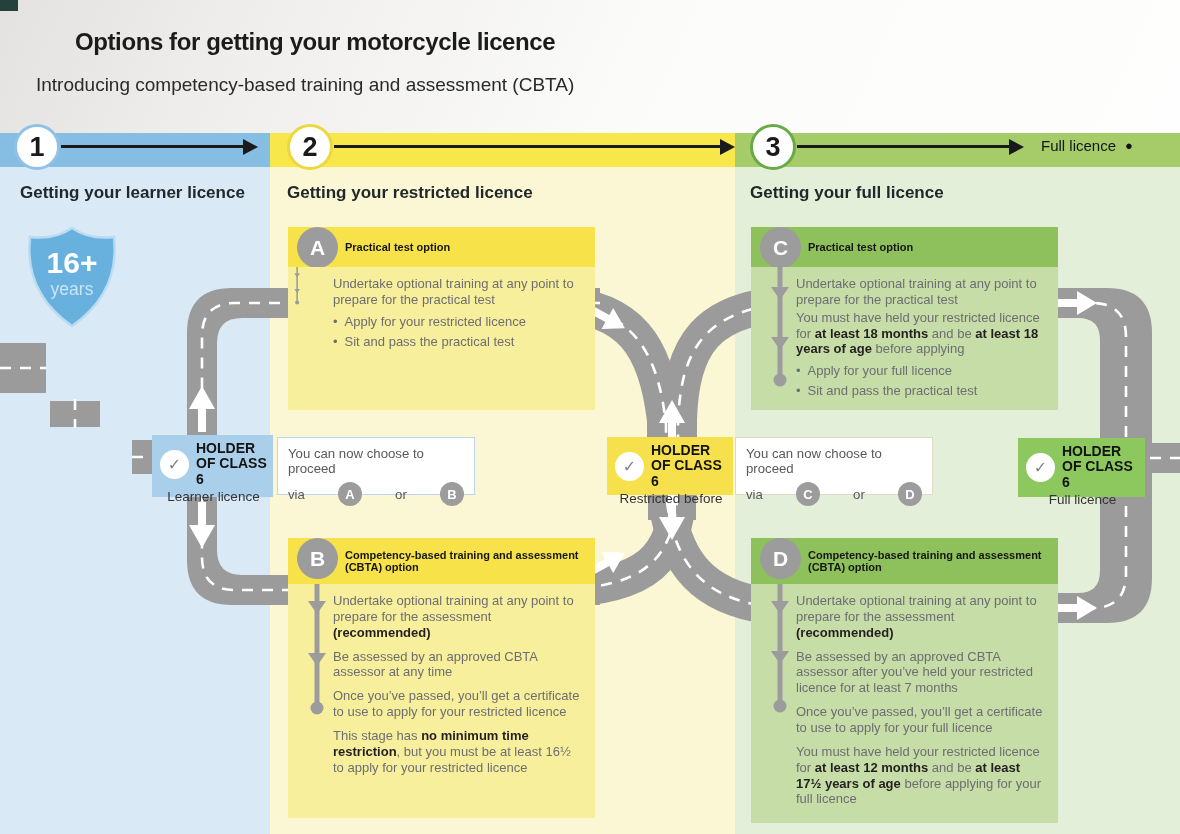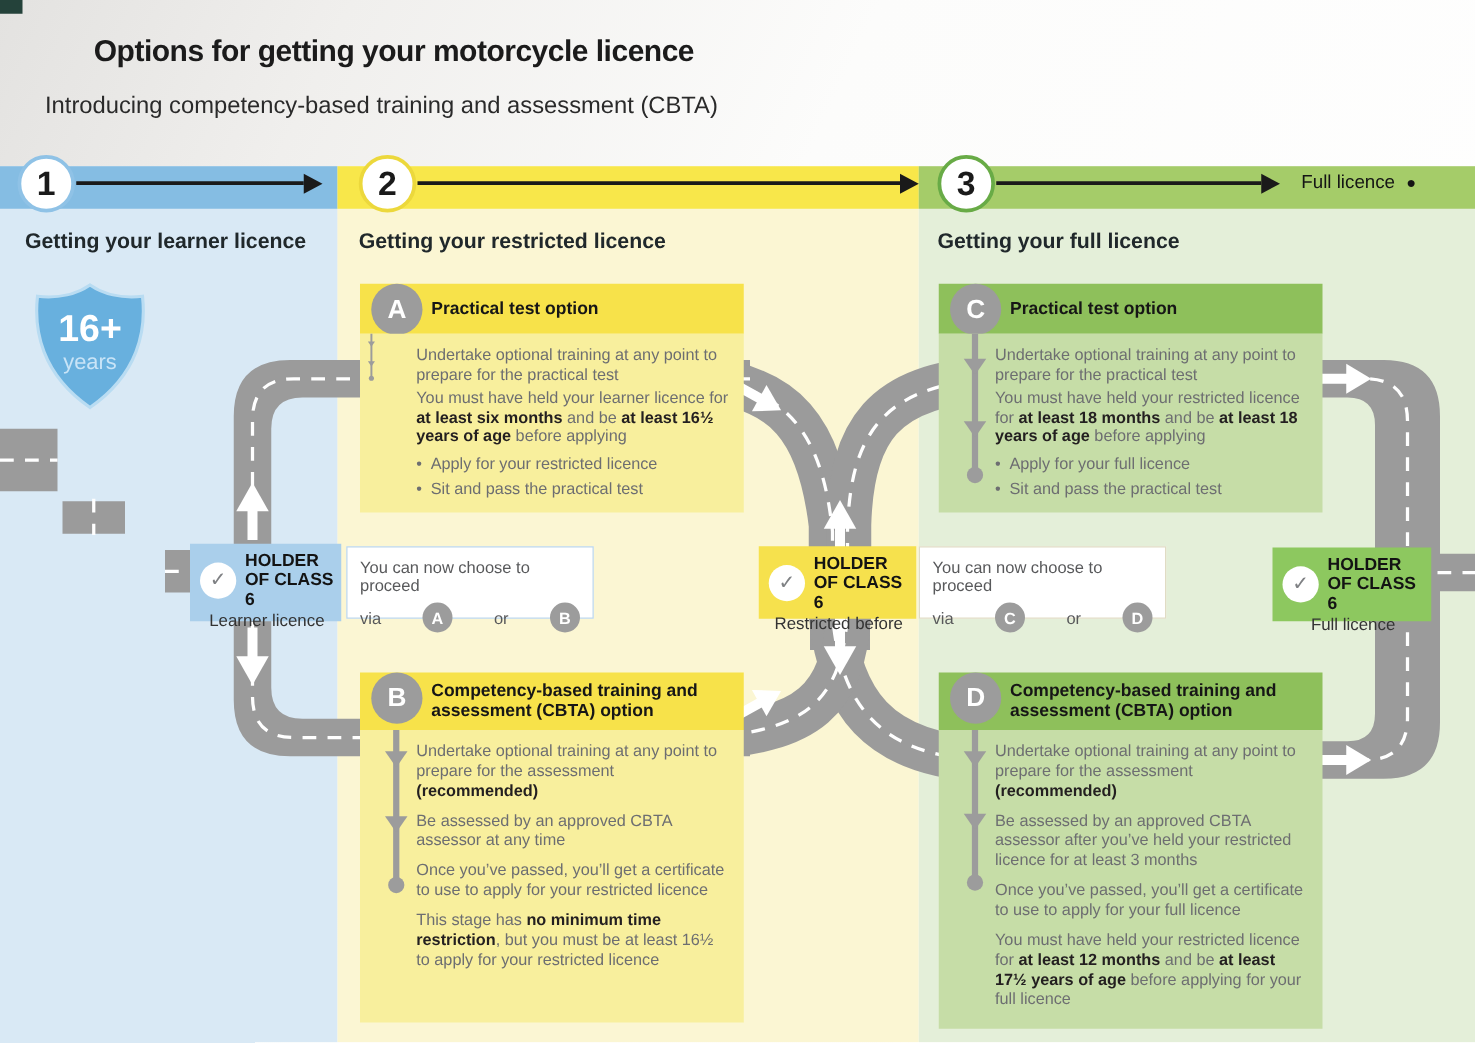--- a/index.html
+++ b/index.html
@@ -43,21 +43,21 @@
   .holder.h-yellow{background:#f6e14d;}
   .holder.h-green{background:#8dc85f;}
   .choose{background:#fff;z-index:2;padding:8px 10px;box-sizing:border-box;color:#58595b;font-size:13.2px;}
   .choose.cb1{border:1px solid #bcd6ea;}
   .choose.cb2{border:1px solid #e0dcc4;}
   .choose .via{display:flex;align-items:center;gap:8px;margin-top:6px;justify-content:space-between;}
   .mini-circle{width:24px;height:24px;border-radius:50%;background:#9c9c9c;color:#fff;font-size:13px;
     font-weight:bold;display:inline-flex;align-items:center;justify-content:center;}
   .option-box{width:307px;z-index:2;}
   .opt-header{position:relative;display:flex;align-items:center;padding-left:57px;padding-right:6px;box-sizing:border-box;}
-  .opt-header .opt-title{font-size:14px;font-weight:bold;color:#161616;line-height:1.12;}
+  .opt-header .opt-title{font-size:11px;font-weight:bold;color:#161616;line-height:1.12;}
   .oy .opt-header{background:#f7e24a;}
   .og .opt-header{background:#8ec05b;}
   .oy .opt-body{background:#f8ef9d;}
   .og .opt-body{background:#c6dda7;}
   .letter-circle{position:absolute;left:9px;top:0px;width:41px;height:41px;border-radius:50%;background:#9c9c9c;
     color:#fff;font-size:21px;font-weight:bold;display:flex;align-items:center;justify-content:center;}
   .opt-body{position:relative;padding:9px 12px 8px 45px;box-sizing:border-box;color:#6d6e71;font-size:13px;line-height:1.22;}
   .opt-body p{margin:0 0 8px 0;}
   .opt-body p.tight{margin-bottom:2px;}
   .opt-body b{color:#231f20;}
@@ -226,21 +226,20 @@
     <div class="opt-body" style="height:143px;">
       <svg class="steps" width="45" height="143" viewBox="0 0 143 143" preserveAspectRatio="xMinYMin">
         <g fill="#9c9c9c">
             <rect x="26.5" y="-6" width="5" height="119"></rect>
             <polygon points="29,33 20,20 38,20"></polygon>
             <polygon points="29,83 20,70 38,70"></polygon>
             <circle cx="29" cy="113" r="6.5"></circle>
           </g>
       </svg>
       <p class="tight"><span>Undertake optional training at any point to prepare for the practical test</span></p>
-      <p class="tight"><span>You must have held your learner licence for </span><b>at least six months</b><span> and be </span><b>at least 16½ years of age</b><span> before applying</span></p>
       <ul>
         <li>Apply for your restricted licence</li>
         <li>Sit and pass the practical test</li>
       </ul>
     </div>
   </div>
 
   <div class="abs option-box oy" style="left:288px;top:538px;">
     <div class="opt-header" style="height:46px;">
       <span class="letter-circle">B</span>
@@ -293,19 +292,19 @@
     <div class="opt-body" style="height:239px;">
       <svg class="steps" width="45" height="239" viewBox="0 0 45 239">
         <g fill="#9c9c9c">
             <rect x="26.5" y="-6" width="5" height="128"></rect>
             <polygon points="29,30 20,17 38,17"></polygon>
             <polygon points="29,80 20,67 38,67"></polygon>
             <circle cx="29" cy="122" r="6.5"></circle>
           </g>
       </svg>
       <p><span>Undertake optional training at any point to prepare for the assessment </span><b>(recommended)</b></p>
-      <p><span>Be assessed by an approved CBTA assessor after you’ve held your restricted licence for at least 3 months</span></p>
+      <p><span>Be assessed by an approved CBTA assessor after you’ve held your restricted licence for at least 7 months</span></p>
       <p><span>Once you’ve passed, you’ll get a certificate to use to apply for your full licence</span></p>
       <p><span>You must have held your restricted licence for </span><b>at least 12 months</b><span> and be </span><b>at least 17½ years of age</b><span> before applying for your full licence</span></p>
     </div>
   </div>
 
 </div>
 
 </body></html>

